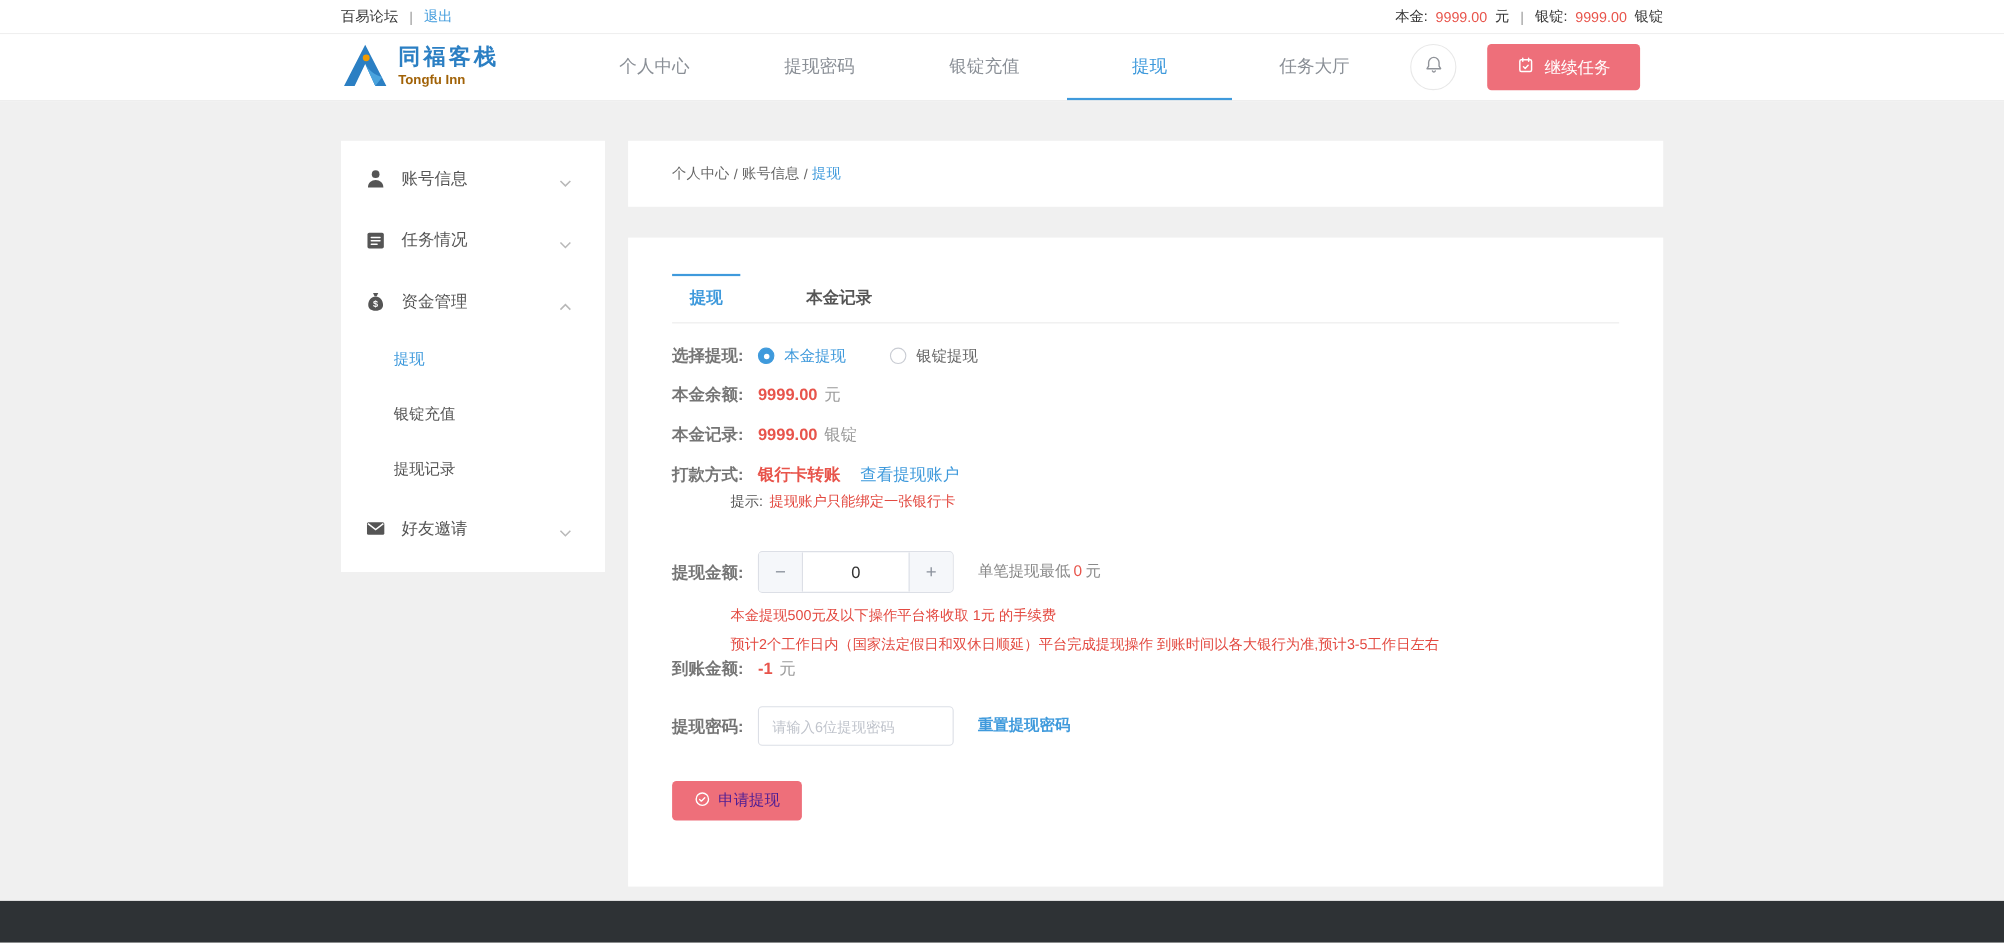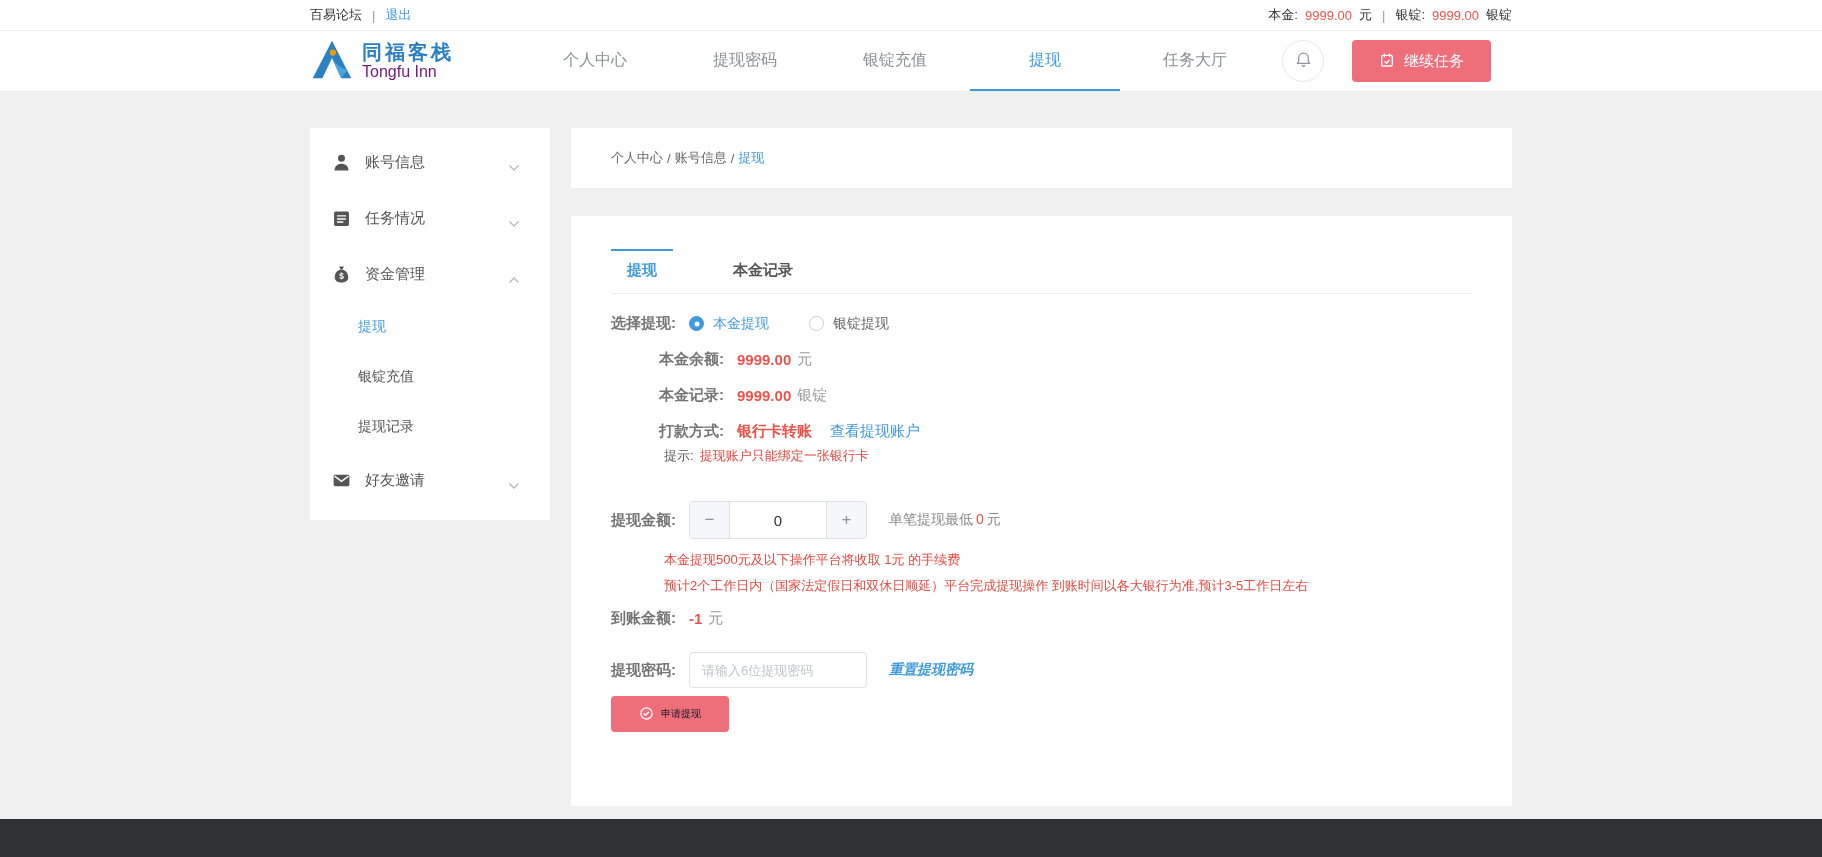--- a/index.html
+++ b/index.html
@@ -14,21 +14,21 @@
   .topbar-left, .topbar-right { display:flex; align-items:center; gap:7px; }
   .sep { color:#999; padding:0 3px; }
   .blue { color:#3f9adc; cursor:pointer; text-decoration:none; }
   .red { color:#e8544b; }
 
   
   header { background:#fff; height:61px; border-bottom:1px solid #ededed; }
   .header-inner { height:100%; display:flex; align-items:center; }
   .logo { display:flex; align-items:center; gap:8px; width:210px; }
   .logo-cn { color:#2b7fc3; font-size:20px; font-weight:bold; letter-spacing:3px; line-height:21px; }
-  .logo-en { color:#701a75; font-size:16px; font-weight:normal; line-height:18px; }
+  .logo-en { color:#a16207; font-size:12px; font-weight:bold; line-height:18px; }
   nav { display:flex; height:100%; }
   .nav-item { width:150px; height:100%; display:flex; align-items:center; justify-content:center;
               font-size:16px; color:#8a8f96; cursor:pointer; border-bottom:2px solid transparent; }
   .nav-item.active { color:#3f9adc; border-bottom-color:#3f9adc; }
   .bell-wrap { width:42px; height:42px; border:1px solid #e8e8e8; border-radius:50%;
                display:flex; align-items:center; justify-content:center; margin:0 28px 0 12px; cursor:pointer; }
   .task-btn { width:139px; height:42px; background:#ee6f7a; border:none; border-radius:4px; color:#fff;
               font-size:15px; display:flex; align-items:center; justify-content:center; gap:9px; cursor:pointer;
               font-family:inherit; }
 
@@ -85,28 +85,28 @@
   .amount-note { margin-left:22px; font-size:14px; color:#8a8a8a; }
   .amount-note b { color:#e8544b; font-weight:normal; padding:0 3px; }
 
   .notes { margin-top:8px; font-size:13px; color:#e34a41; line-height:26px; }
 
   .pwd-input { width:178px; height:36px; border:1px solid #dcdfe6; border-radius:4px; padding:0 12px;
                font-size:13px; color:#333; font-family:inherit; outline:none; }
   .pwd-input::placeholder { color:#c0c4cc; }
   .reset-link { margin-left:22px; font-size:14px; }
 
-  .submit-btn { margin-top:8px; width:118px; height:36px; background:#ee6f7a; border:none; border-radius:4px;
-                color:#0f172a; font-size:10px; display:flex; align-items:center; justify-content:center; gap:7px;
+  .submit-btn { margin-top:32px; width:118px; height:36px; background:#ee6f7a; border:none; border-radius:4px;
+                color:#4c1d95; font-size:14px; display:flex; align-items:center; justify-content:center; gap:7px;
                 cursor:pointer; font-family:inherit; }
 
   footer { height:38px; background:#2e3235; }
 
-  .mt20 { margin-top:20px; } .mt17 { margin-top:17px;margin-left:48px; } .mt6 { margin-top:6px; }
-  .mt36 { margin-top:36px; } .mt10 { margin-top:10px; } .mt24 { margin-top:24px; }
+  .mt20 { margin-top:20px; } .mt17 { margin-top:17px; } .mt6 { margin-top:6px; }
+  .mt36 { margin-top:36px; } .mt10 { } .mt24 { margin-top:24px; }
 </style>
 </head>
 <body>
 
 <div class="page">
 
   <div class="topbar">
     <div class="container topbar-inner">
       <div class="topbar-left">
         <span>百易论坛</span>
@@ -302,21 +302,21 @@
 
           <div class="frow mt10">
             <span class="flabel">到账金额:</span>
             <span class="val-red">-1</span>
             <span class="val-unit">元</span>
           </div>
 
           <div class="frow mt24">
             <span class="flabel">提现密码:</span>
             <input class="pwd-input" type="text" placeholder="请输入6位提现密码" style="">
-            <a class="link-blue reset-link" style="font-weight:bold;font-style:italic;">重置提现密码</a>
+            <a class="link-blue reset-link" style="font-weight:bold;">重置提现密码</a>
           </div>
 
           <button class="submit-btn">
             <span>
               <svg width="15" height="15" viewBox="0 0 24 24" fill="none" stroke="#fff" stroke-width="2" stroke-linecap="round" stroke-linejoin="round">
                 <circle cx="12" cy="12" r="9"></circle>
                 <path d="M8 12.4l2.5 2.5 5-5"></path>
               </svg>
             </span>
             <span>申请提现</span>

